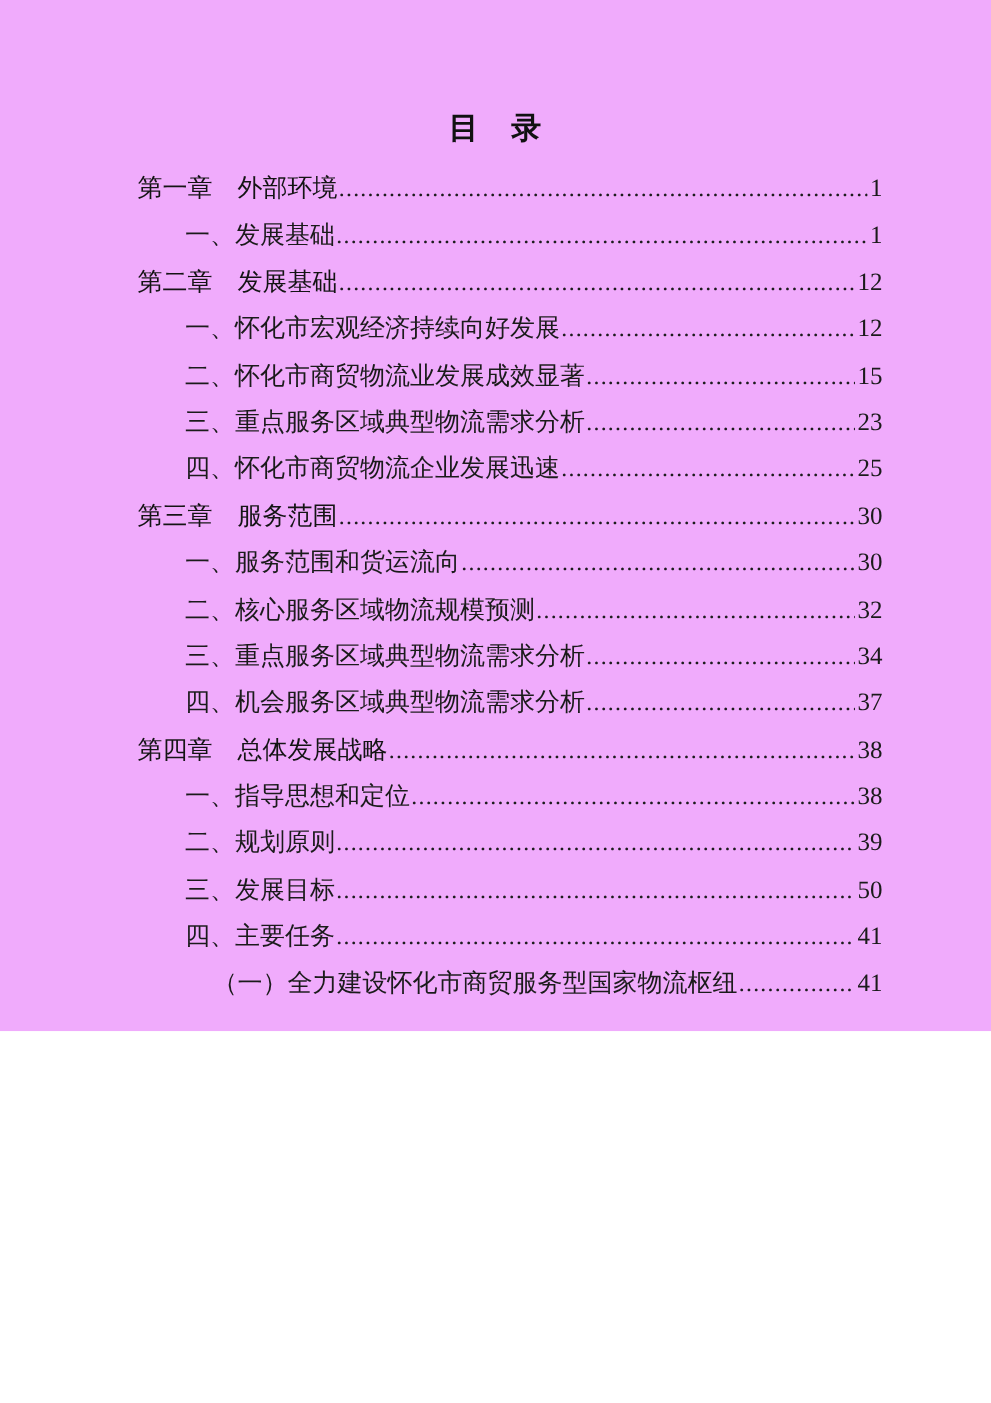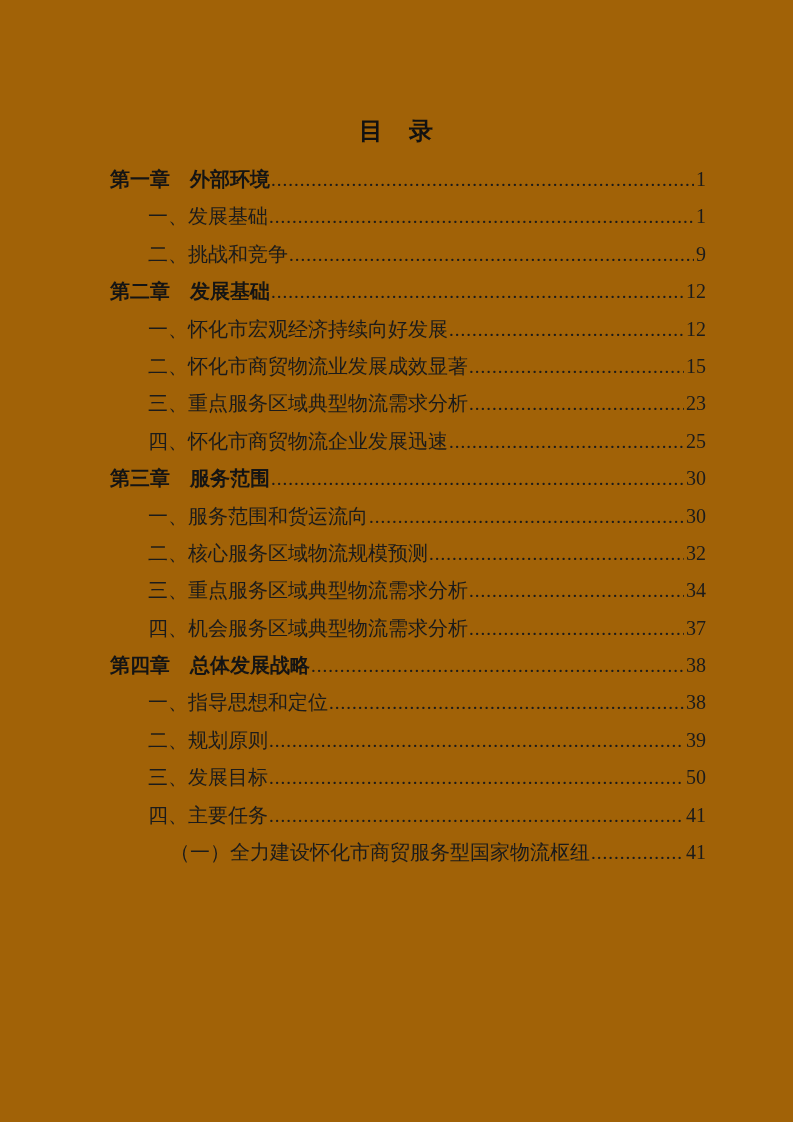--- a/index.html
+++ b/index.html
@@ -3,24 +3,24 @@
 <meta charset="utf-8">
 <style>
   html, body {
     margin: 0;
     padding: 0;
     background: #ffffff;
   }
   .page {
     position: relative;
     width: 793px;
-    height: 1122px;
-    background: #a16207;
+    height: 825px;
+    background: #f0abfc;
     box-sizing: border-box;
-    padding-top: 116px;
+    padding-top: 88px;
     overflow: hidden;
     color: #1b1b1b;
   }
   .toc-title {
     margin: 0;
     text-align: center;
     font-family: "Liberation Sans", "DejaVu Sans", sans-serif;
     font-weight: bold;
     font-size: 24px;
     line-height: 30px;
@@ -38,21 +38,21 @@
     line-height: 37.4px;
     height: 37.4px;
     white-space: nowrap;
     cursor: pointer;
   }
   .toc-label {
     flex: 0 0 auto;
     color: #1b1b1b;
   }
   .level-chapter .toc-label {
-    font-weight: 700;
+    font-weight: 400;
     color: #141414;
   }
   .level-section {
     padding-left: 38px;
   }
   .level-subsection {
     padding-left: 60px;
     align-items: center;
   }
   .toc-dots {
@@ -85,25 +85,20 @@
   <nav class="toc-list">
       <div class="toc-row level-chapter">
     <span class="toc-label">第一章　外部环境</span>
     <span class="toc-dots"></span>
     <span class="toc-page">1</span>
   </div>
       <div class="toc-row level-section">
     <span class="toc-label">一、发展基础</span>
     <span class="toc-dots"></span>
     <span class="toc-page">1</span>
-  </div>
-      <div class="toc-row level-section">
-    <span class="toc-label">二、挑战和竞争</span>
-    <span class="toc-dots"></span>
-    <span class="toc-page">9</span>
   </div>
       <div class="toc-row level-chapter">
     <span class="toc-label">第二章　发展基础</span>
     <span class="toc-dots"></span>
     <span class="toc-page">12</span>
   </div>
       <div class="toc-row level-section">
     <span class="toc-label">一、怀化市宏观经济持续向好发展</span>
     <span class="toc-dots"></span>
     <span class="toc-page">12</span>

